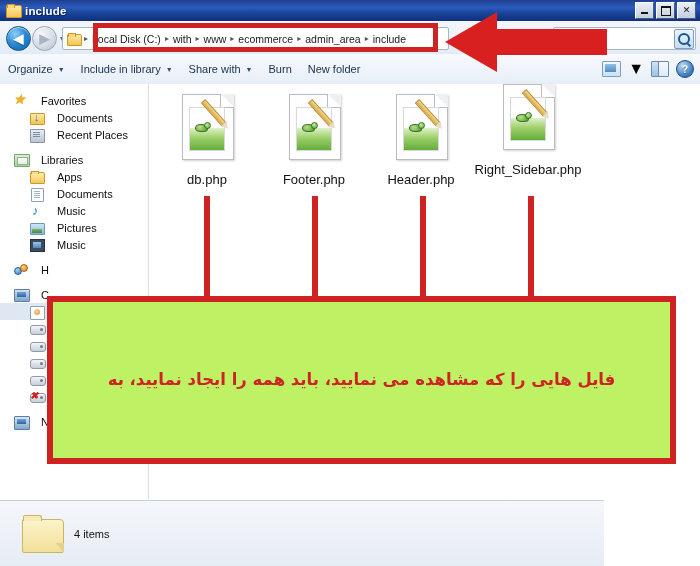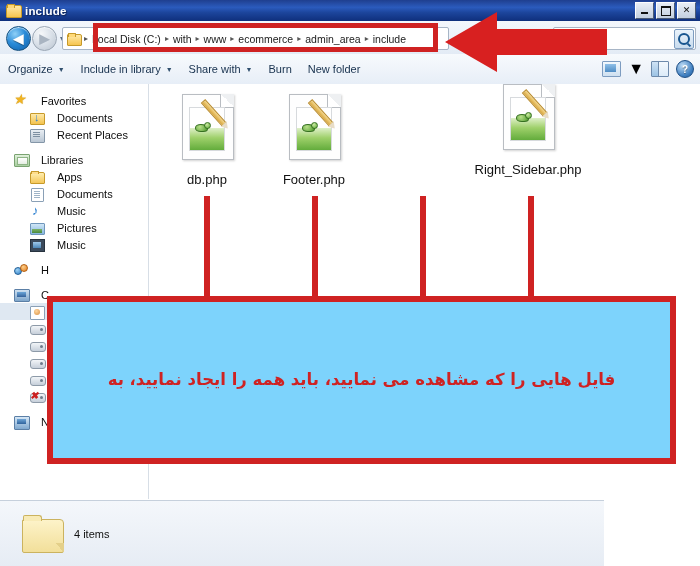--- a/index.html
+++ b/index.html
@@ -179,21 +179,21 @@
   .st-folder:after{content:"";position:absolute;right:-1px;bottom:-1px;width:8px;height:10px;
     background:linear-gradient(to bottom left,#e4d08a 50%,transparent 50%);}
   .st-text{position:absolute;left:74px;top:27px;font-size:11px;color:#111;}
 
   
   .bigarrow{position:absolute;left:445px;top:12px;width:162px;height:60px;z-index:40;}
   .crumbhl{position:absolute;left:93px;top:23px;width:345px;height:29px;
     border:5px solid #cf2222;box-sizing:border-box;z-index:39;}
   .vline{position:absolute;width:6px;background:#cf2222;z-index:38;}
   .yellowbox{position:absolute;left:47px;top:296px;width:629px;height:168px;
-    background:#7dd3fc;border:6px solid #cf2222;box-sizing:border-box;z-index:45;
+    background:#bef264;border:6px solid #cf2222;box-sizing:border-box;z-index:45;
     display:flex;flex-direction:column;align-items:center;justify-content:center;gap:22px;}
   .fa-line{direction:rtl;color:#cf2222;font-weight:bold;font-size:16.5px;
     font-family:"DejaVu Sans",sans-serif;text-align:center;line-height:1.3;padding:0 16px;}
 </style>
 </head>
 <body>
 
 <div id="app">
 
   <div class="titlebar">
@@ -428,20 +428,33 @@
             <span class="inner">
               <span class="grass"></span>
               <span class="chame"></span>
             </span>
             <span class="pencil"></span>
           </div>
       </div>
       <div class="fi-label">Footer.php</div>
     </div>
 
+    <div class="fileitem" style="left:217px;top:10px;">
+      <div class="fi-icon">
+        <div class="page">
+            <span class="dogear"></span>
+            <span class="inner">
+              <span class="grass"></span>
+              <span class="chame"></span>
+            </span>
+            <span class="pencil"></span>
+          </div>
+      </div>
+      <div class="fi-label">Header.php</div>
+    </div>
 
     <div class="fileitem" style="left:324px;top:0;">
       <div class="fi-icon">
         <div class="page">
             <span class="dogear"></span>
             <span class="inner">
               <span class="grass"></span>
               <span class="chame"></span>
             </span>
             <span class="pencil"></span>

